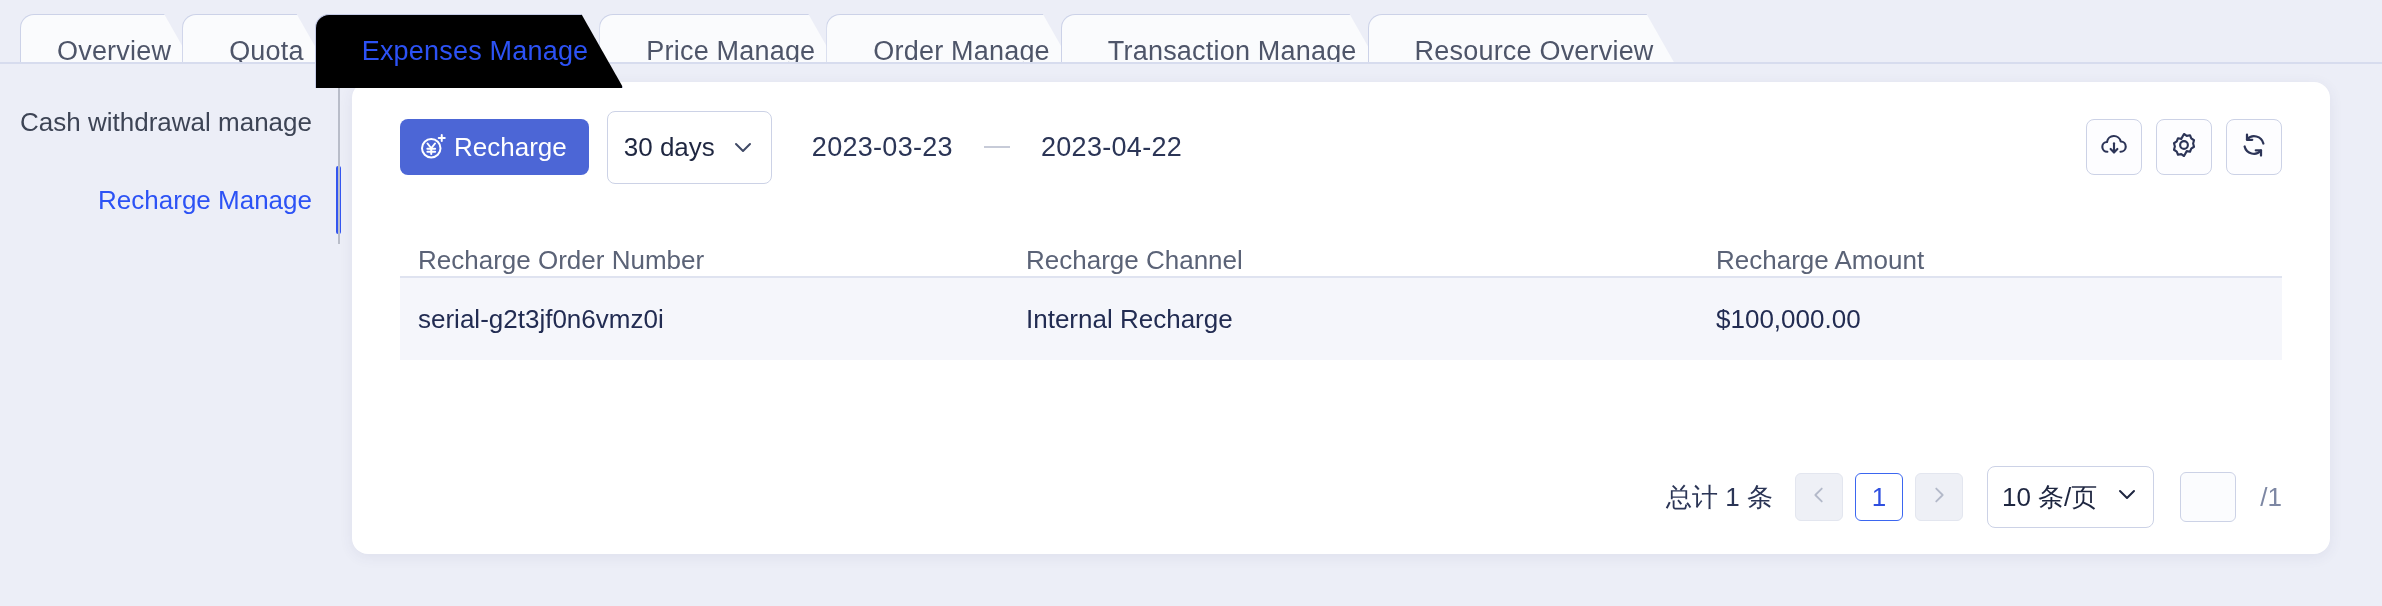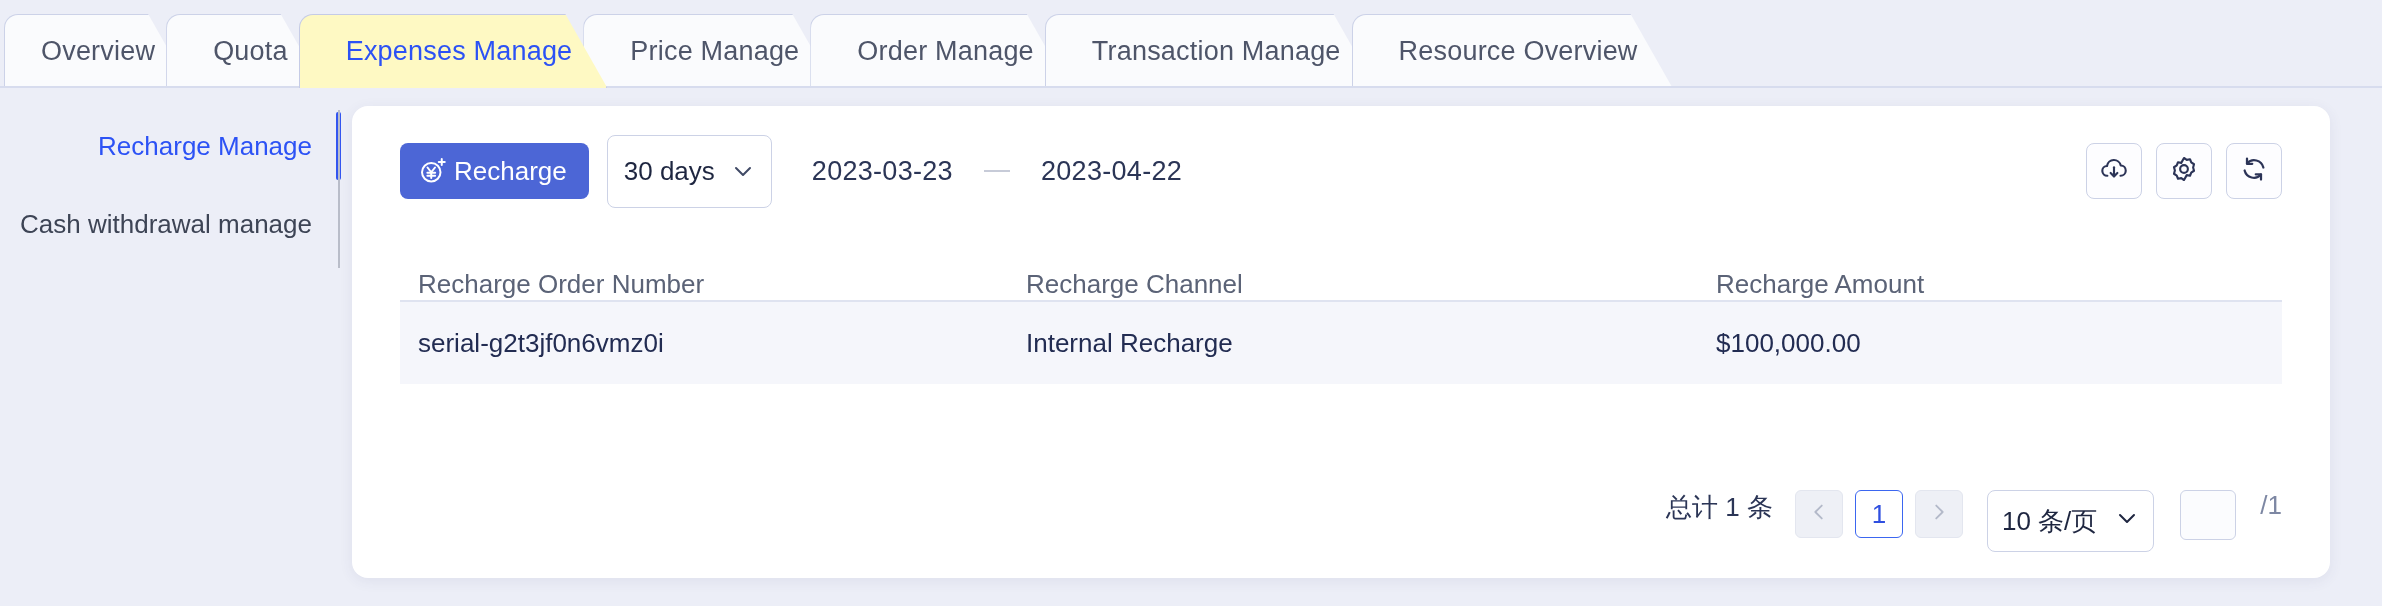--- a/index.html
+++ b/index.html
@@ -8,23 +8,23 @@
     width: 2382px;
     height: 606px;
     background: #eceef7;
     font-family: "Liberation Sans", sans-serif;
     overflow: hidden;
   }
 
   
   .tabbar {
     position: relative;
-    height: 88px;
+    height: 64px;
     background: #eceef7;
-    padding-left: 4px;
+    padding-left: 20px;
   }
   .tabstrip {
     position: relative;
     height: 88px;
     display: flex;
     align-items: flex-end;
   }
   .tab {
     position: relative;
     height: 74px;
@@ -39,21 +39,21 @@
     background: #fafbfd;
     border: 1px solid #ccd2e8;
     border-bottom: none;
     border-radius: 14px 0 0 0;
     -webkit-clip-path: polygon(0 0, calc(100% - 42px) 0, 100% 100%, 0 100%);
             clip-path: polygon(0 0, calc(100% - 42px) 0, 100% 100%, 0 100%);
     cursor: pointer;
   }
   .tab:first-child { padding-left: 36px; }
   .tab.active {
-    background: #fef9c3;
+    background: #000000;
     color: #2c52f5;
     z-index: 30;
     border-color: #c5cbe6;
   }
   .tabbar-underline {
     position: absolute;
     left: 0; right: 0; bottom: 0;
     height: 2px;
     background: #d7dcee;
   }
@@ -208,21 +208,21 @@
   }
   .c1 { flex: 0 0 626px; padding-left: 18px; }
   .c2 { flex: 0 0 690px; }
   .c3 { flex: 1; }
 
   
   .pager {
     margin-top: auto;
     margin-bottom: 26px;
     display: flex;
-    align-items: flex-start;
+    align-items: center;
     justify-content: flex-end;
     gap: 12px;
   }
   .pg-total {
     font-size: 26px;
     color: #2b3556;
     margin-right: 10px;
     white-space: nowrap;
   }
   .pg-arrow {
@@ -307,25 +307,25 @@
     <div class="tab">
         <span>Resource Overview</span>
       </div>
   </div>
   <div class="tabbar-underline"></div>
 </div>
 
 <div class="workspace">
 
   <div class="sidenav">
+    <div class="nav-item">
+      <span>Cash withdrawal manage</span>
+    </div>
     <div class="nav-item active">
       <span>Recharge Manage</span>
-    </div>
-    <div class="nav-item">
-      <span>Cash withdrawal manage</span>
     </div>
     <div class="sidenav-rule"></div>
   </div>
 
   <div class="card-wrap">
     <div class="card">
 
       <div class="toolbar">
 
         <button class="btn-recharge">

